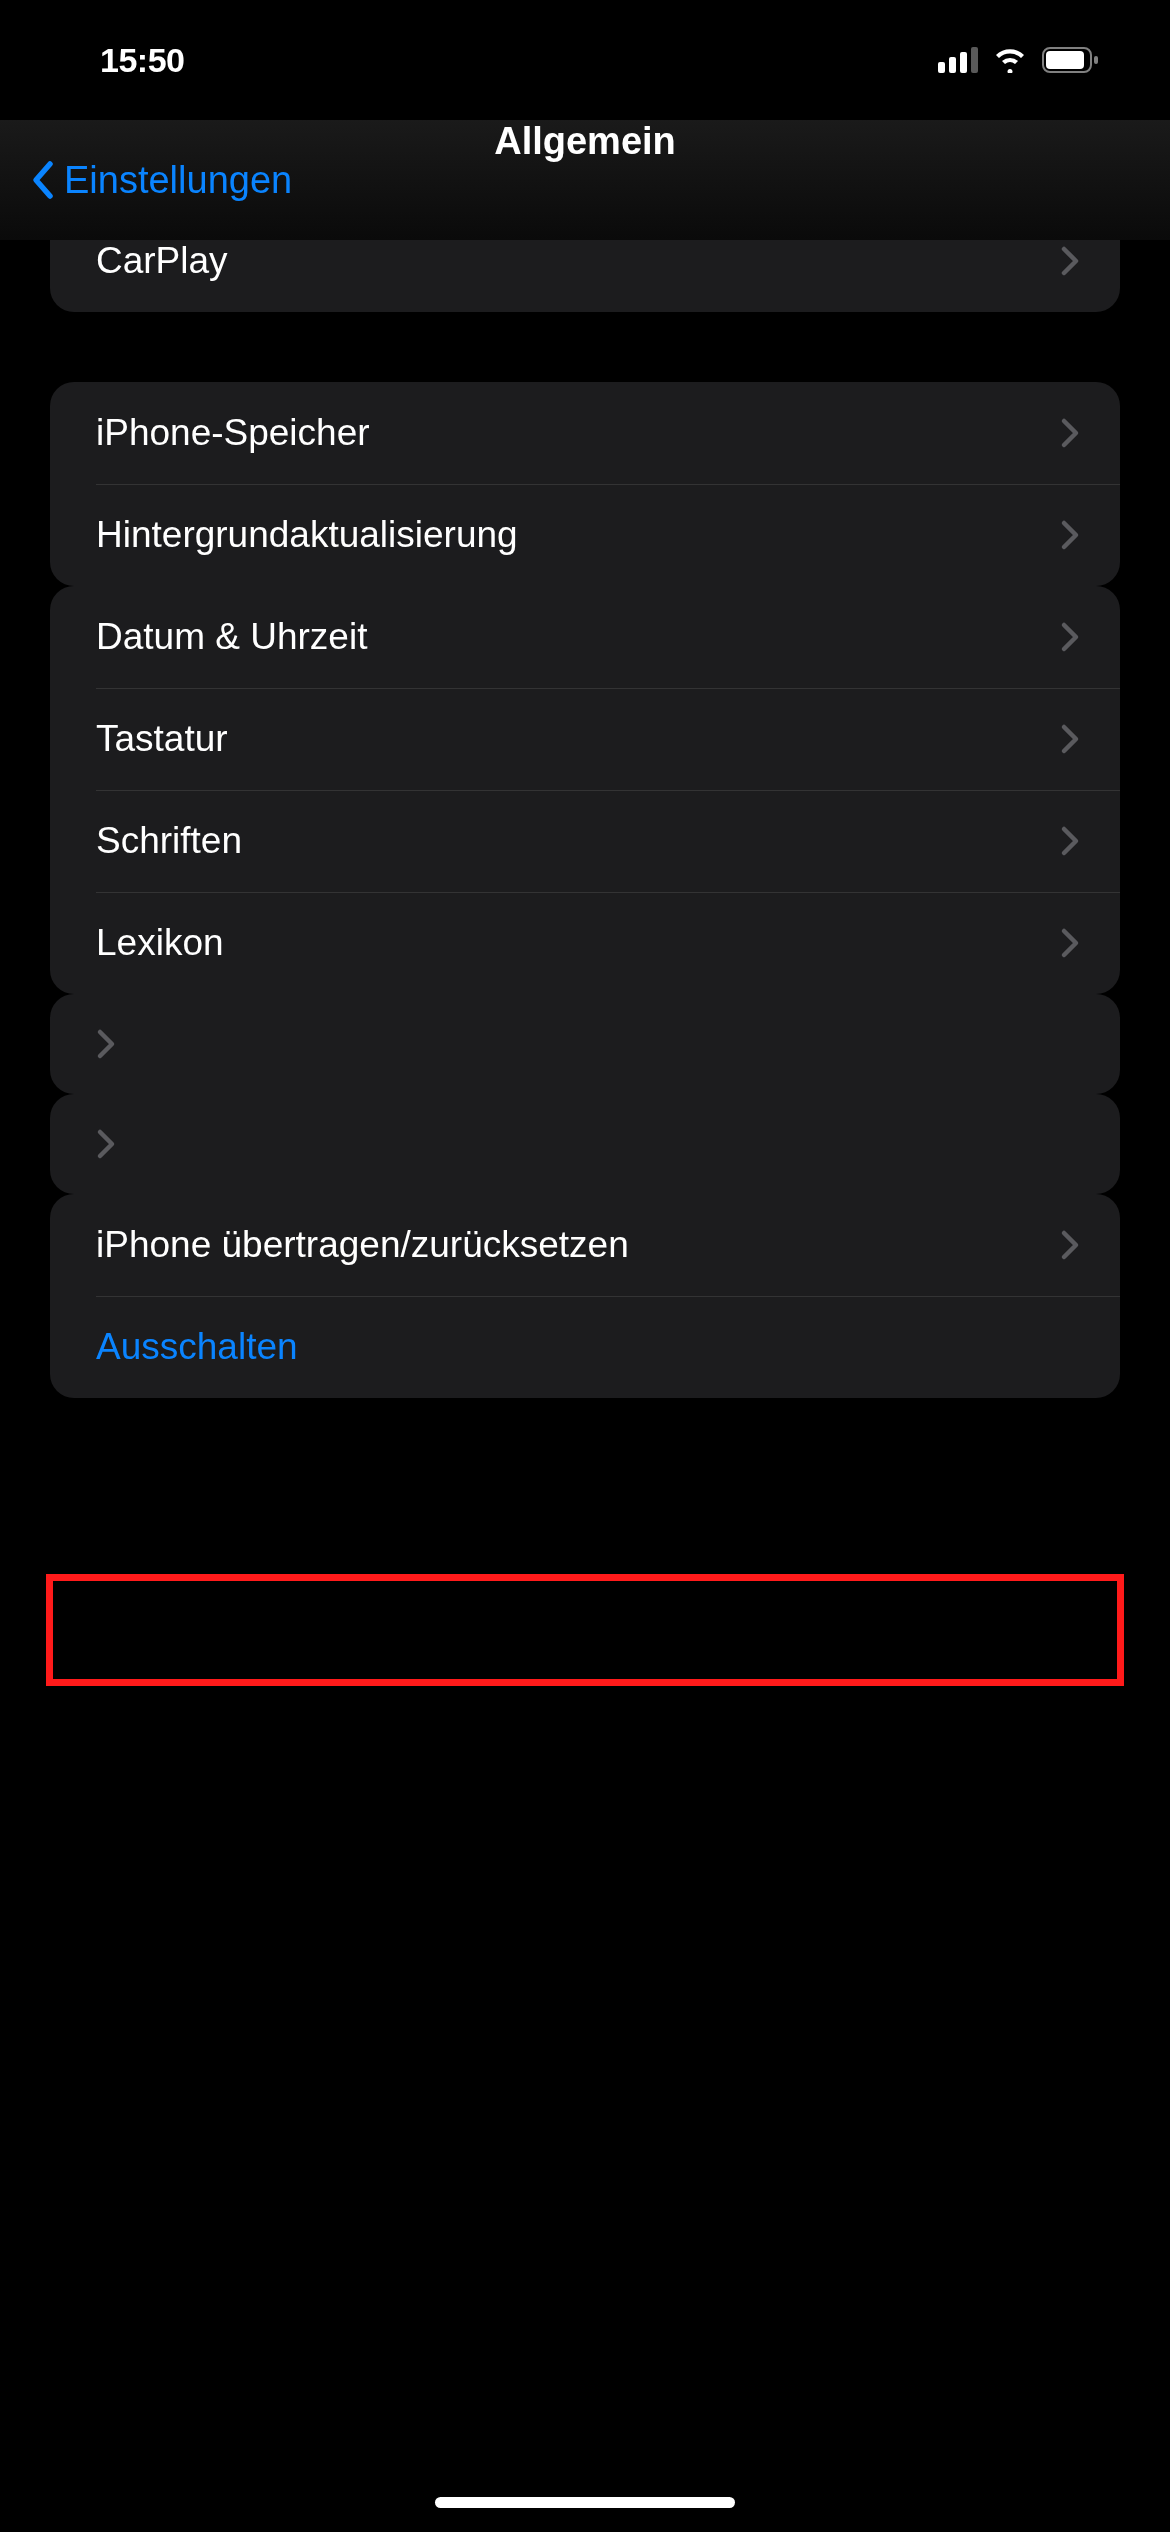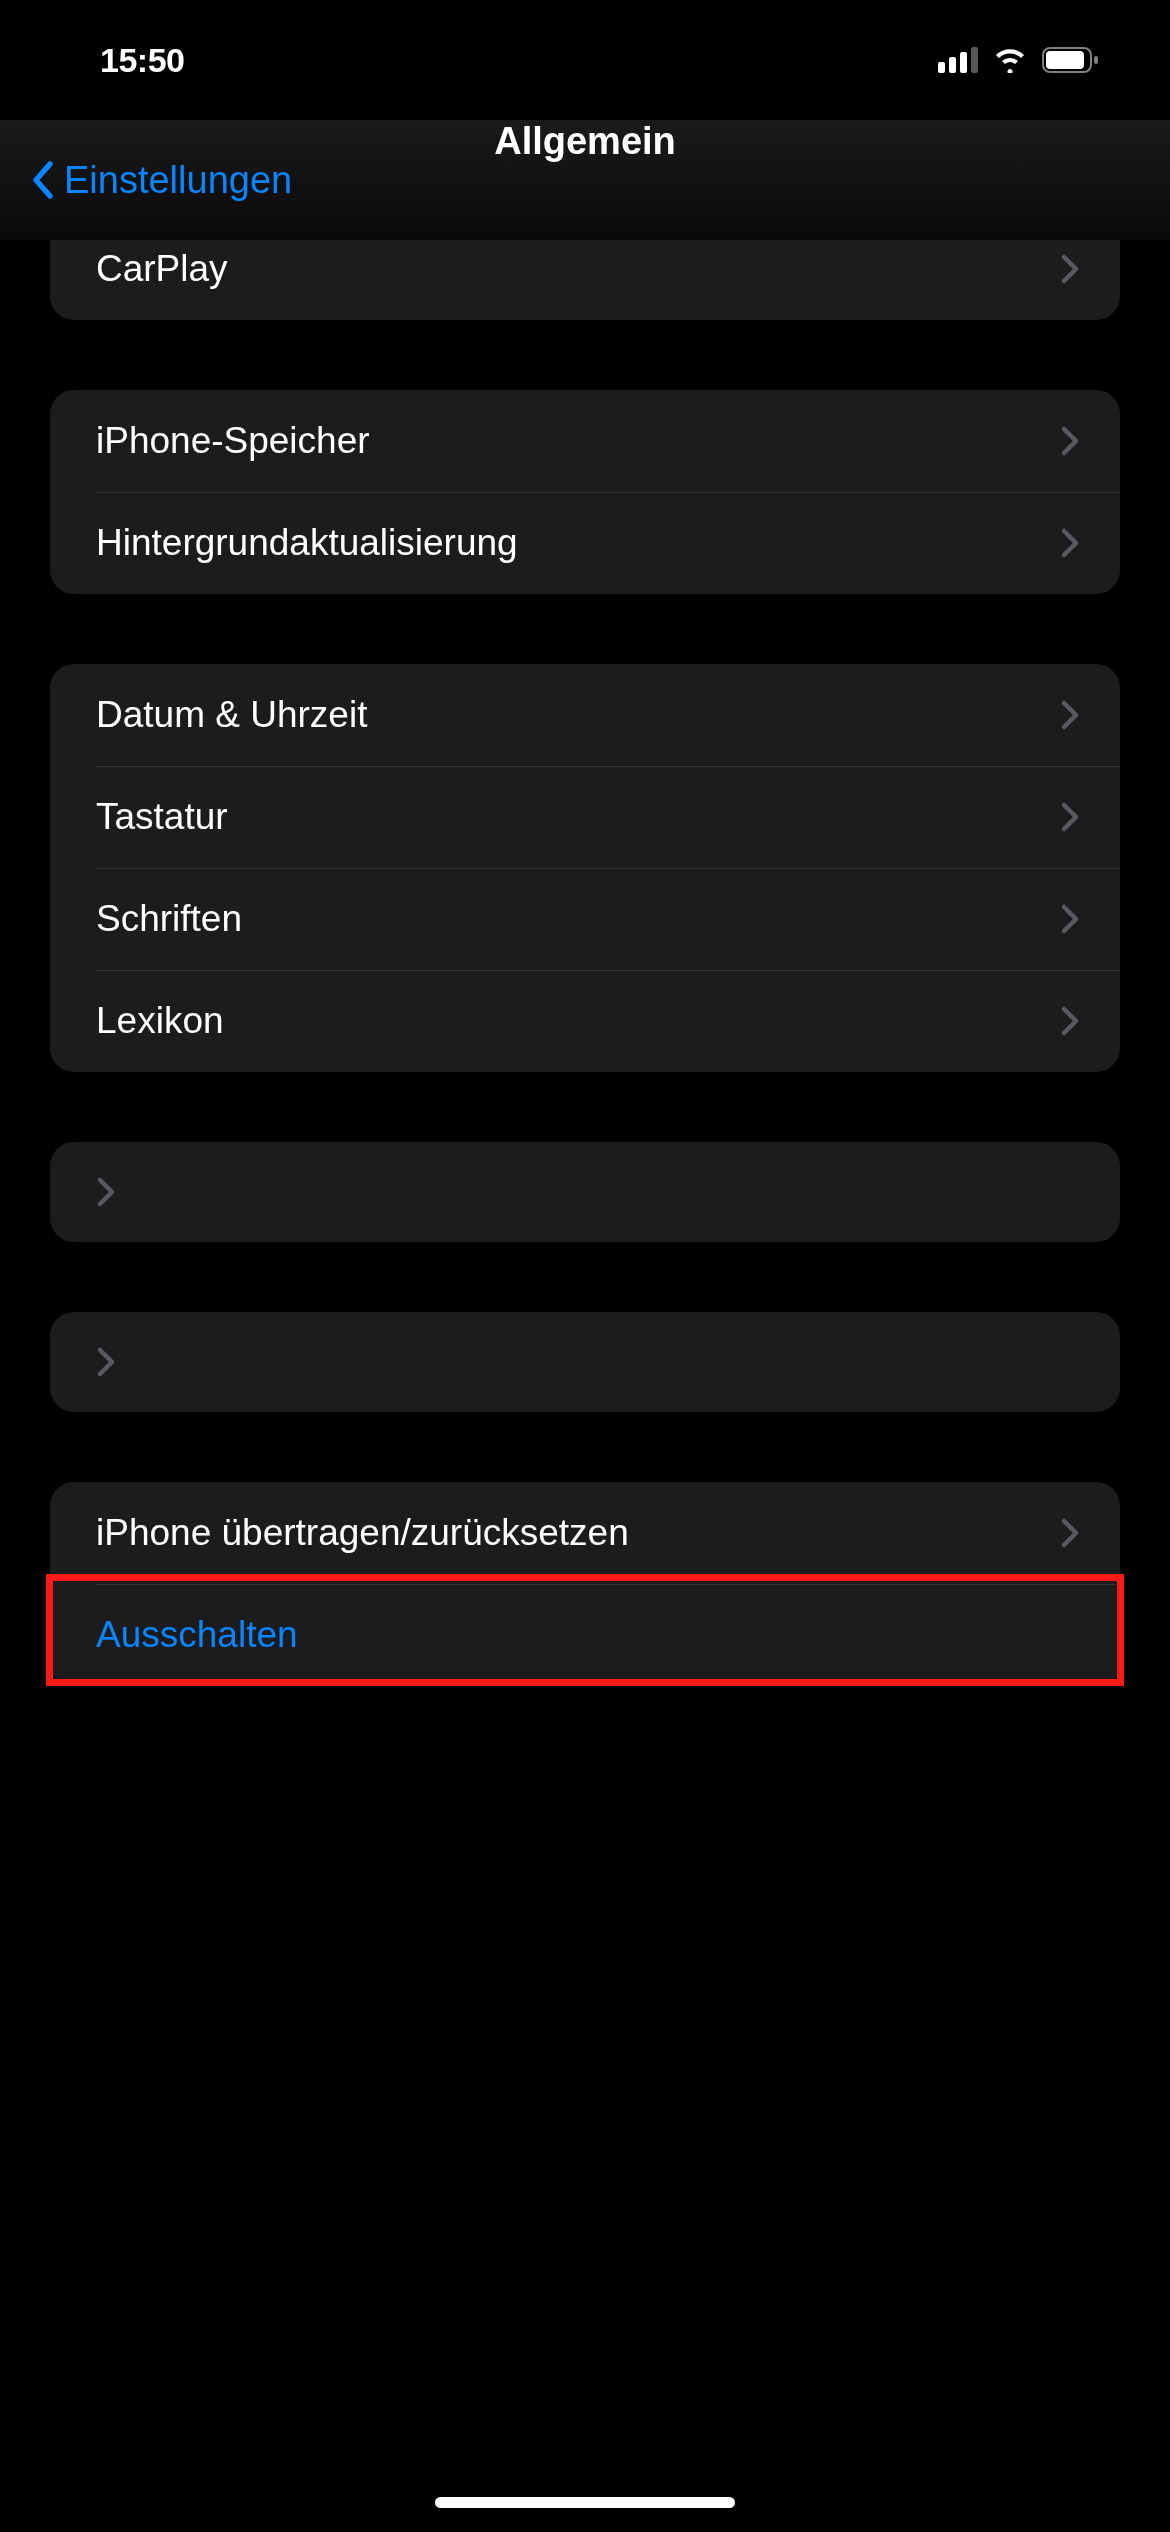--- a/index.html
+++ b/index.html
@@ -83,21 +83,20 @@
       font-size: 38px;
       font-weight: 600;
     }
     .content {
       padding: 0 50px;
     }
     .group {
       background: #1c1c1e;
       border-radius: 24px;
       overflow: hidden;
-      margin-bottom: 70px;
     }
     .group.cut-top {
       border-top-left-radius: 0;
       border-top-right-radius: 0;
     }
     .row {
       display: flex;
       align-items: center;
       justify-content: space-between;
       padding: 30px 40px 30px 46px;
@@ -127,21 +126,21 @@
       flex-shrink: 0;
     }
     .chevron path {
       stroke: #5a5a5e;
       stroke-width: 4.5;
       fill: none;
       stroke-linecap: round;
       stroke-linejoin: round;
     }
     .partial-row {
-      padding-top: 8px;
+      padding-top: 0;
       min-height: 60px;
       color: rgba(255,255,255,0.5);
       text-align: right;
     }
     .highlight-box {
       position: absolute;
       border: 7px solid #ff1a1a;
       pointer-events: none;
       z-index: 10;
     }

